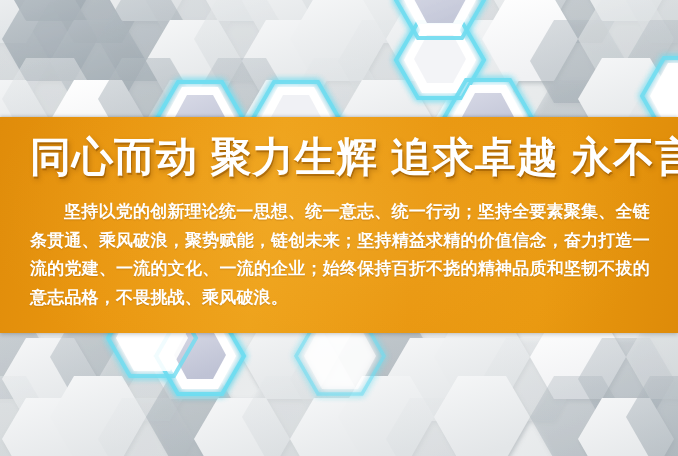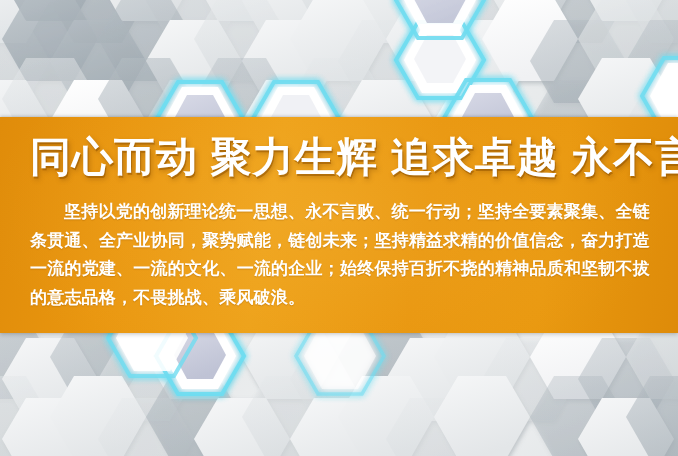--- a/index.html
+++ b/index.html
@@ -258,15 +258,15 @@
           <polygon points="322,323 358,323 376,356 358,389 322,389 304,356" fill="#ffffff" opacity="0.55"></polygon>
         </g>
       </g>
     </svg>
   </div>
 
   <div id="orange-band"></div>
 
   <div id="headline">同心而动  聚力生辉  追求卓越  永不言败</div>
 
-  <div id="body-text">坚持以党的创新理论统一思想、永不言败、统一行动；坚持全要素聚集、全链条贯通、全产业协同，聚势赋能，链创未来；坚持精益求精的价值信念，奋力打造一流的党建、一流的文化、一流的企业；始终保持百折不挠的精神品质和坚韧不拔的意志品格，不畏挑战、乘风破浪。</div>
+  <div id="body-text">坚持以党的创新理论统一思想、统一意志、统一行动；坚持全要素聚集、全链条贯通、乘风破浪，聚势赋能，链创未来；坚持精益求精的价值信念，奋力打造一流的党建、一流的文化、一流的企业；始终保持百折不挠的精神品质和坚韧不拔的意志品格，不畏挑战、乘风破浪。</div>
 
 </div>
 
 </body></html>

